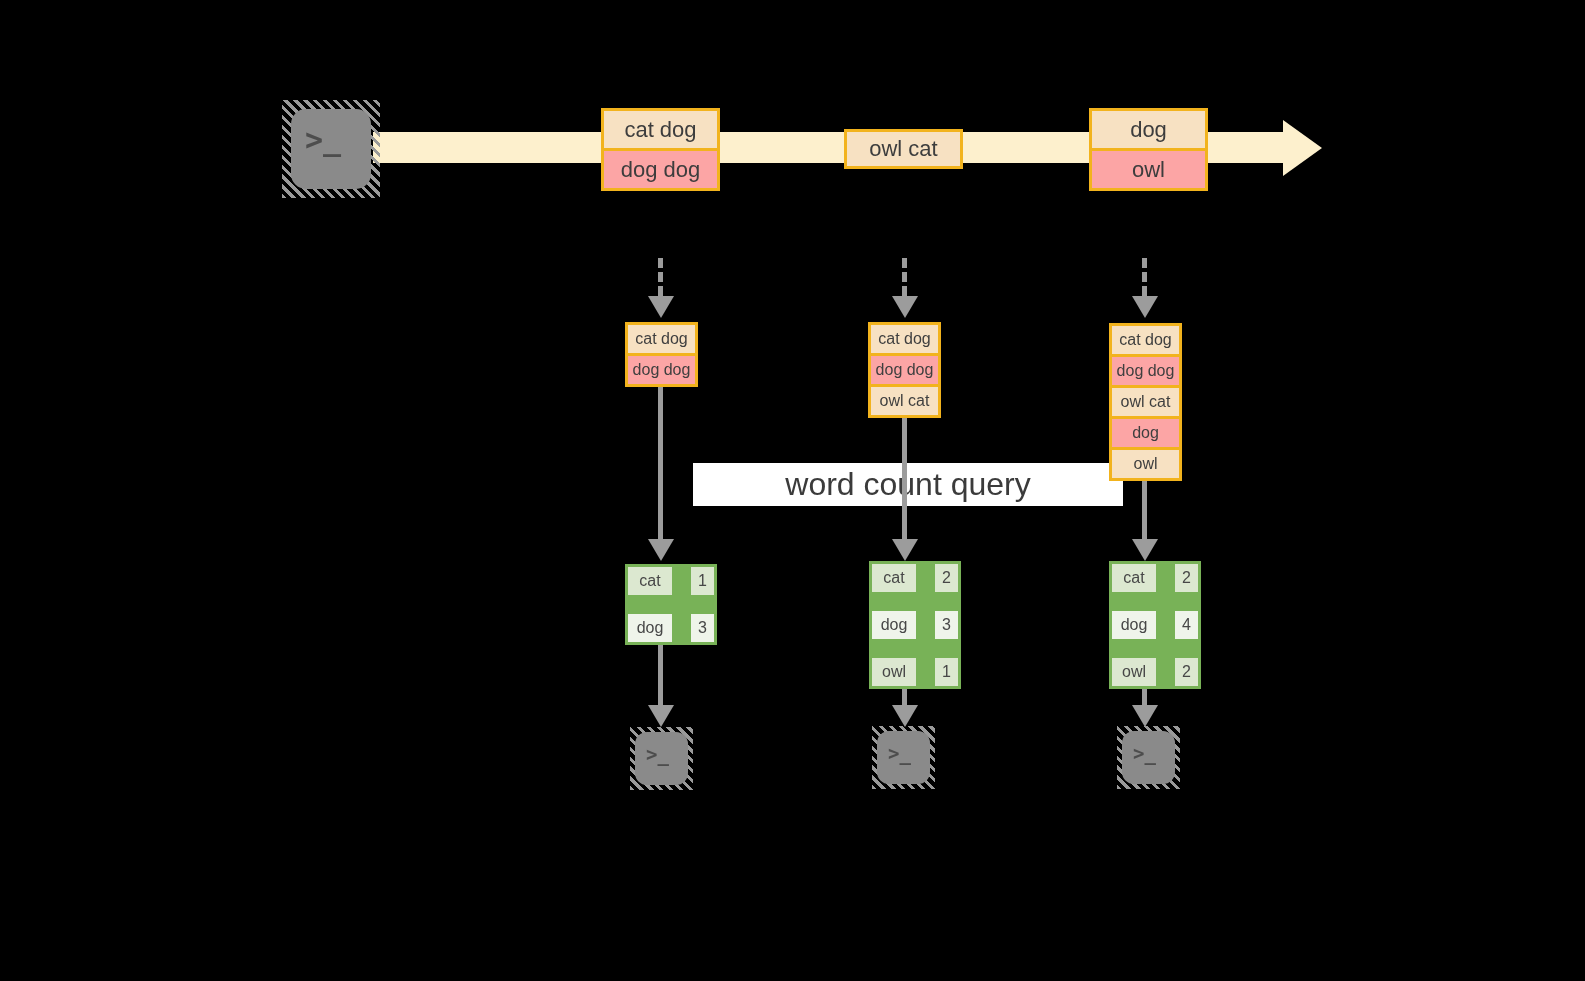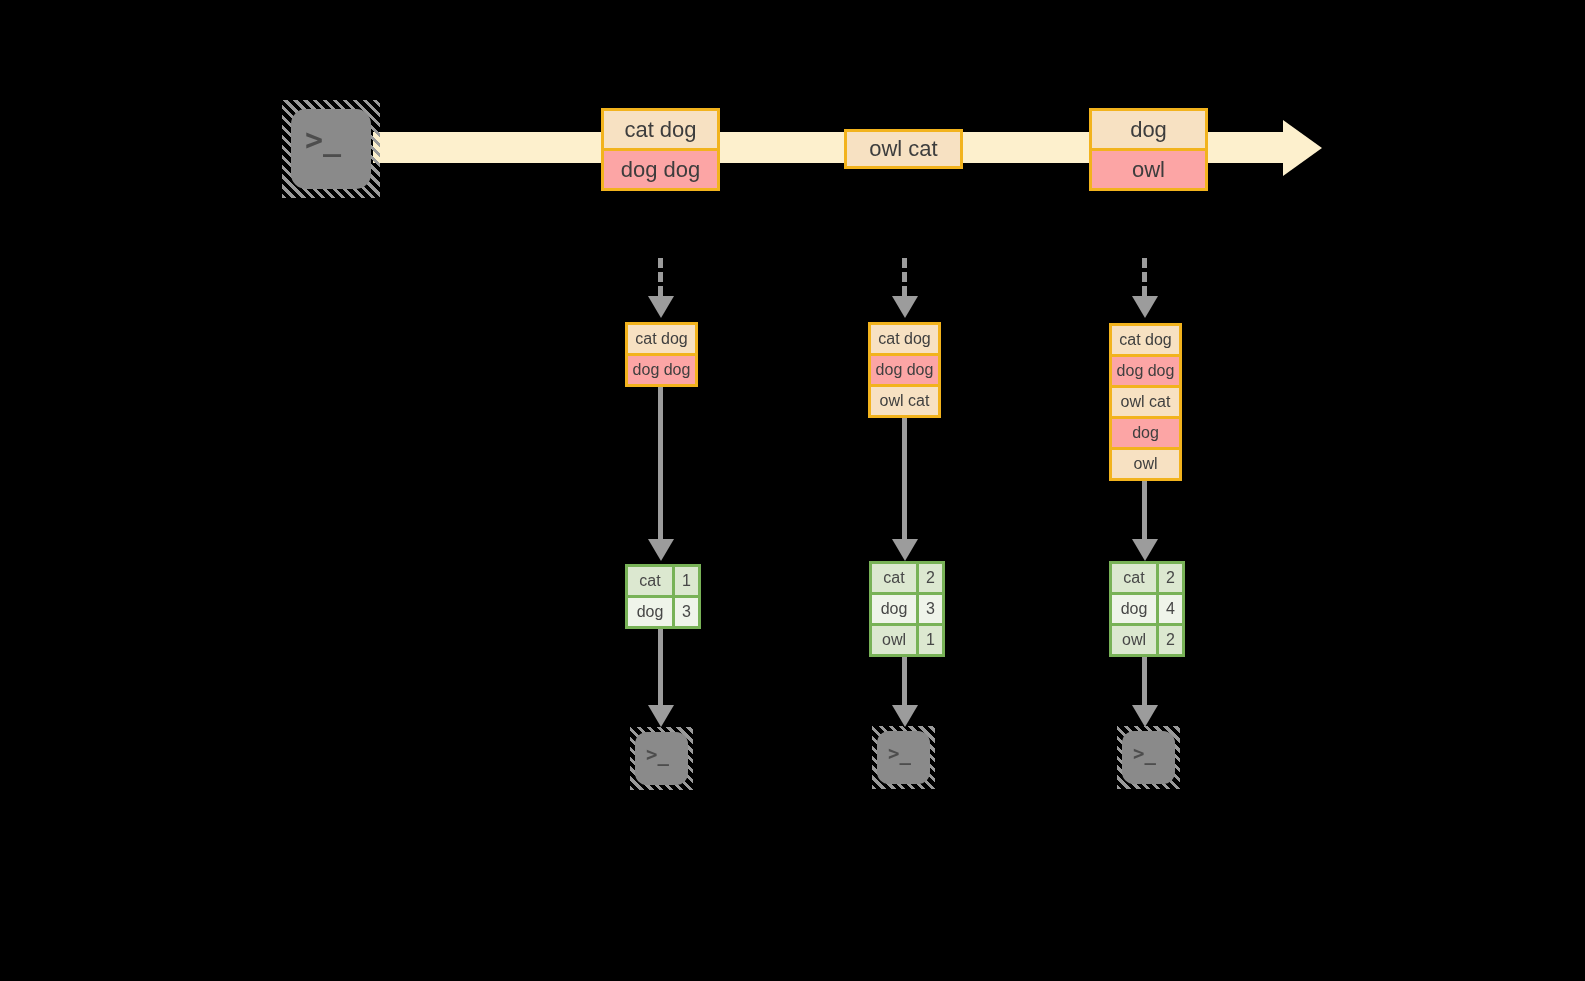--- a/index.html
+++ b/index.html
@@ -47,21 +47,21 @@
            border-left:13px solid transparent; border-right:13px solid transparent;
            border-top:22px solid #9c9c9c; }
 
   
   .qband { position:absolute; left:693px; top:463px; width:430px; height:43px; background:#ffffff;
            z-index:1; display:flex; align-items:center; justify-content:center; }
   .qlabel { font-size:32px; color:#3b3b3b; }
 
   
   .rtable { position:absolute; z-index:3; background:#78b257; padding:3px;
-            display:grid; grid-template-columns:44px 23px; gap:3px; }
+            display:grid; grid-template-columns:44px 23px; gap:19px; }
   .rcell { height:28px; display:flex; align-items:center; justify-content:center;
            font-size:16px; color:#474747; }
   .row-a { background:#dce8d0; }
   .row-b { background:#eff4ea; }
 </style>
 </head>
 <body>
 
 <div class="canvas">
 
@@ -103,20 +103,23 @@
     <div class="buf-row fill-a">owl cat</div>
   </div>
   <div class="buf" style="left:1109px; top:323px;">
     <div class="buf-row fill-a">cat dog</div>
     <div class="buf-row fill-b">dog dog</div>
     <div class="buf-row fill-a">owl cat</div>
     <div class="buf-row fill-b">dog</div>
     <div class="buf-row fill-a">owl</div>
   </div>
 
+  <div class="qband">
+    <span class="qlabel">word count query</span>
+  </div>
 
   <div class="vline" style="left:658px; top:387px; height:152px;"></div>
   <div class="vhead" style="left:648px; top:539px;"></div>
   <div class="vline" style="left:902px; top:418px; height:121px;"></div>
   <div class="vhead" style="left:892px; top:539px;"></div>
   <div class="vline" style="left:1142px; top:481px; height:58px;"></div>
   <div class="vhead" style="left:1132px; top:539px;"></div>
 
   <div class="rtable" style="left:625px; top:564px;">
     <div class="rcell row-a">cat</div>

